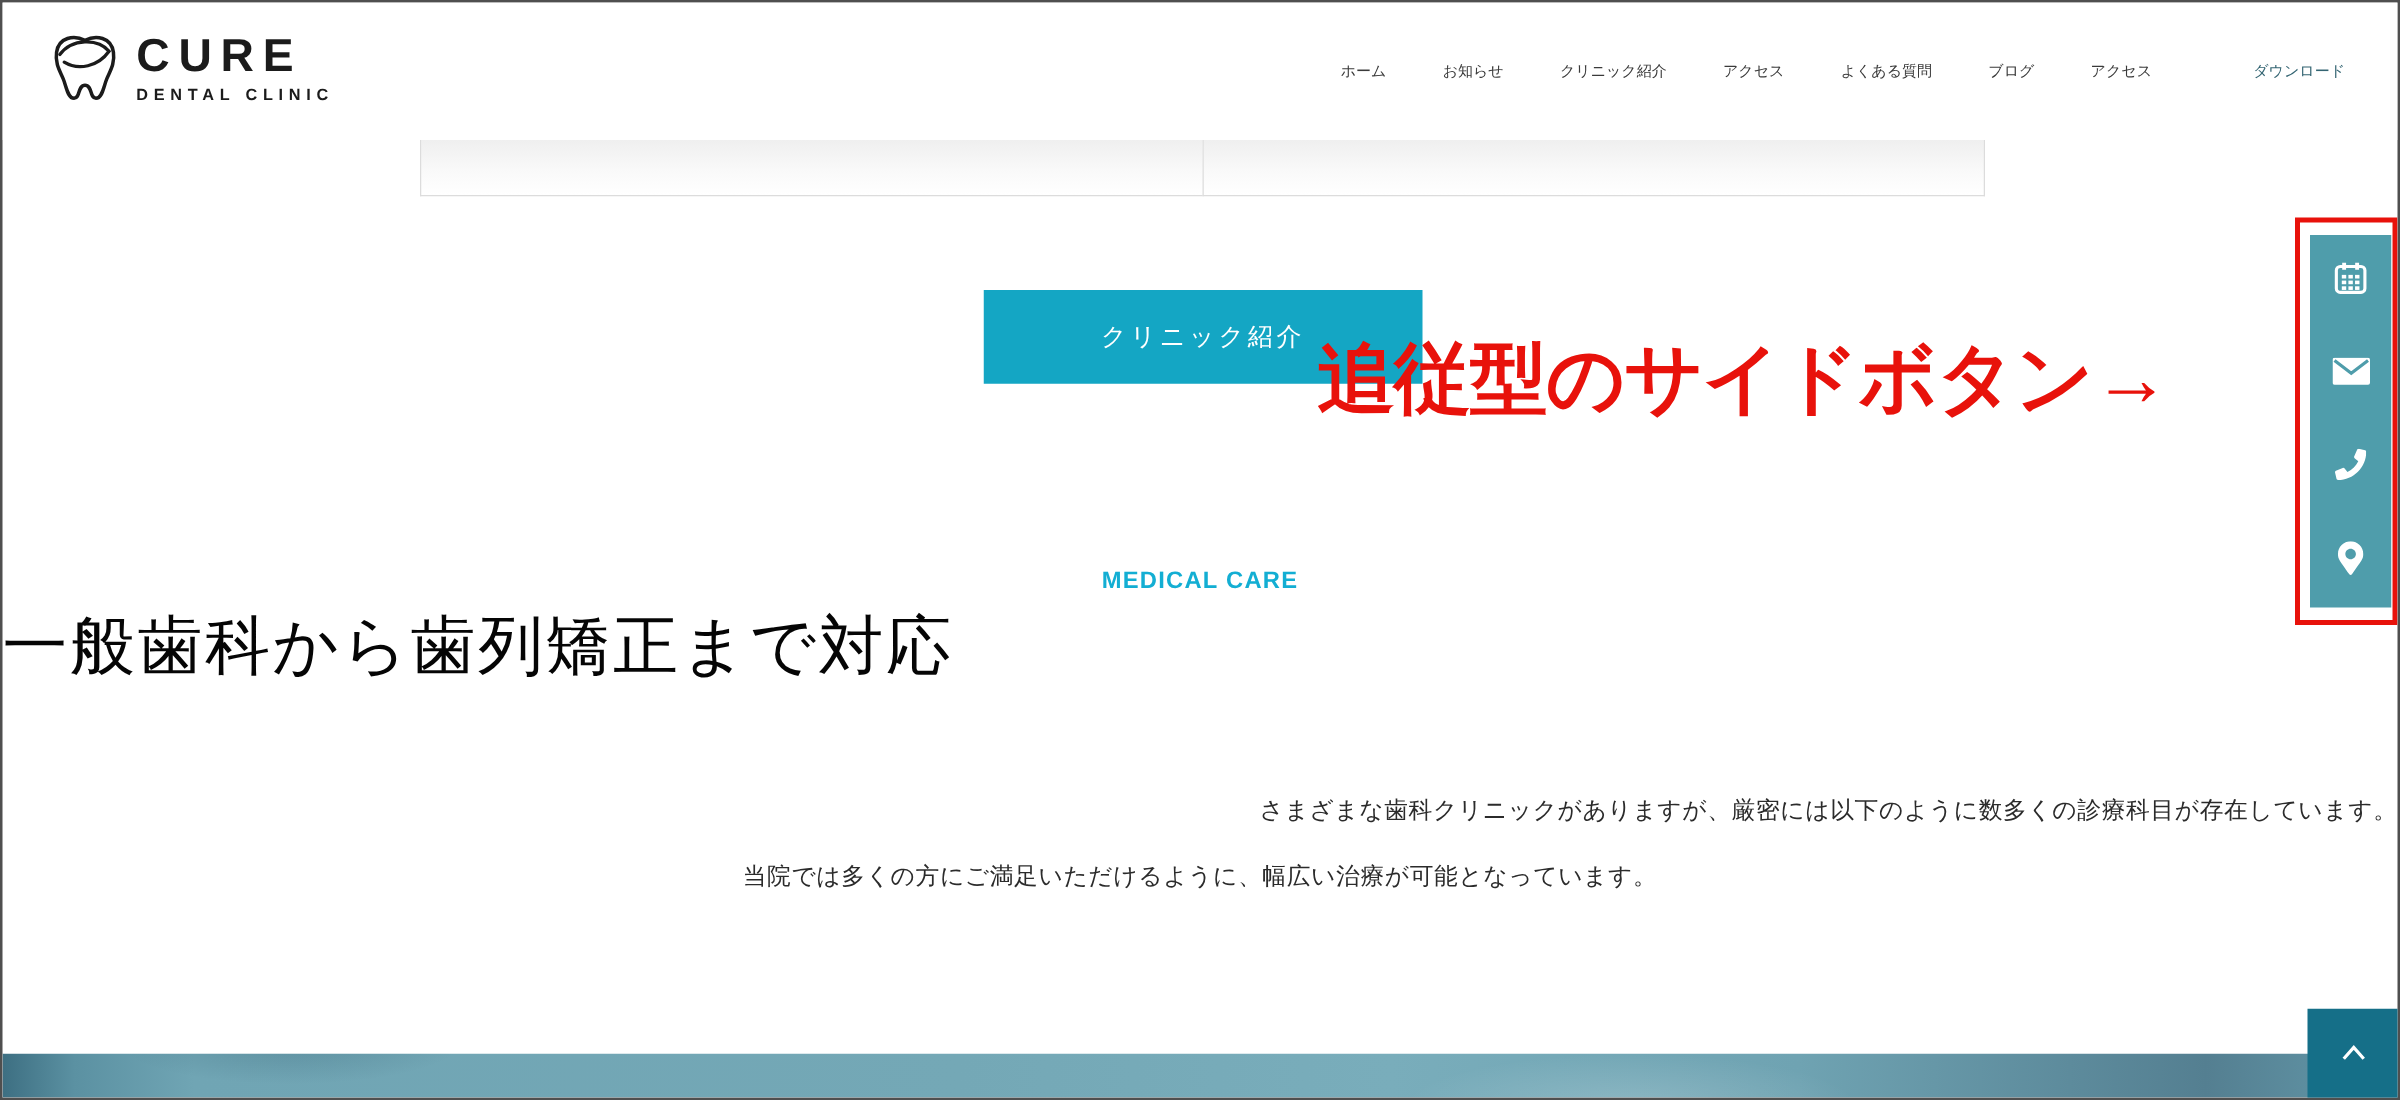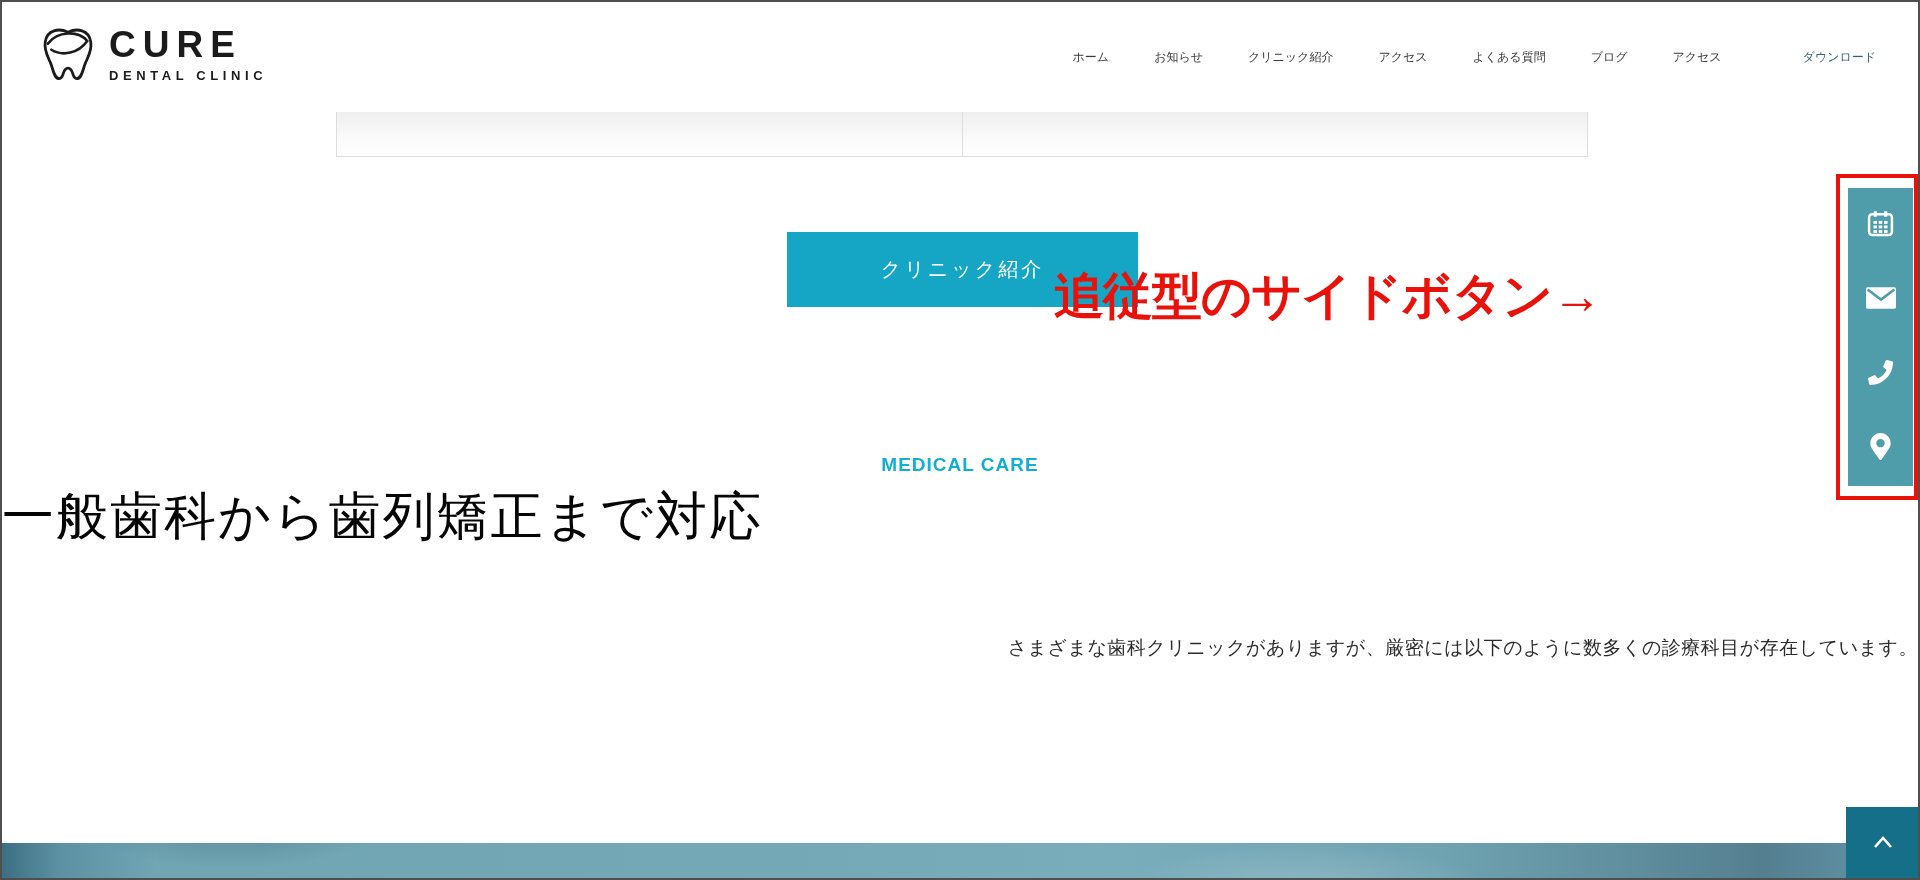--- a/index.html
+++ b/index.html
@@ -34,21 +34,21 @@
   .clinic-btn{
     position:absolute;left:785px;top:230px;width:351px;height:75px;
     background:#14a6c4;color:#ffffff;border:none;cursor:pointer;
     font-size:20px;letter-spacing:3px;z-index:1;
     display:flex;align-items:center;justify-content:center;
     font-family:"Liberation Sans","DejaVu Sans",sans-serif;
   }
   
   .annotation{
     position:absolute;left:1052px;top:266px;z-index:5;
-    font-size:50px;font-weight:bold;color:#e8120b;white-space:nowrap;
+    font-size:62px;font-weight:bold;color:#e8120b;white-space:nowrap;
     letter-spacing:-1px;line-height:1.15;
   }
   .side-annotation-box{
     position:absolute;left:1834px;top:172px;width:82px;height:326px;
     box-sizing:border-box;border:4px solid #e8120b;z-index:6;
   }
   
   .side-panel{
     position:absolute;left:1846px;top:186px;width:65px;height:298px;
     background:#4f9dab;z-index:7;display:flex;flex-direction:column;
@@ -164,20 +164,21 @@
         <svg viewBox="0 0 384 512" width="21" height="27" aria-hidden="true">
           <path fill="#ffffff" d="M172.268 501.67C26.97 291.031 0 269.413 0 192 0 85.961 85.961 0 192 0s192 85.961 192 192c0 77.413-26.97 99.031-172.268 309.67-9.535 13.774-29.93 13.773-39.464 0zM192 272c44.183 0 80-35.817 80-80s-35.817-80-80-80-80 35.817-80 80 35.817 80 80 80z"></path>
         </svg>
       </span>
     </div>
   </div>
 
   <div class="eyebrow">MEDICAL CARE</div>
   <h2 class="section-title">一般歯科から歯列矯正まで対応</h2>
   <p class="lead p1">さまざまな歯科クリニックがありますが、厳密には以下のように数多くの診療科目が存在しています。</p>
+  <p class="lead p2">当院では多くの方にご満足いただけるように、幅広い治療が可能となっています。</p>
 
   <div class="photo-strip"></div>
 
   <button class="back-to-top">
     <span>
       <svg viewBox="0 0 24 16" width="24" height="16" aria-hidden="true">
         <polyline points="4,13 12,4 20,13" fill="none" stroke="#ffffff" stroke-width="2.6"></polyline>
       </svg>
     </span>
   </button>

